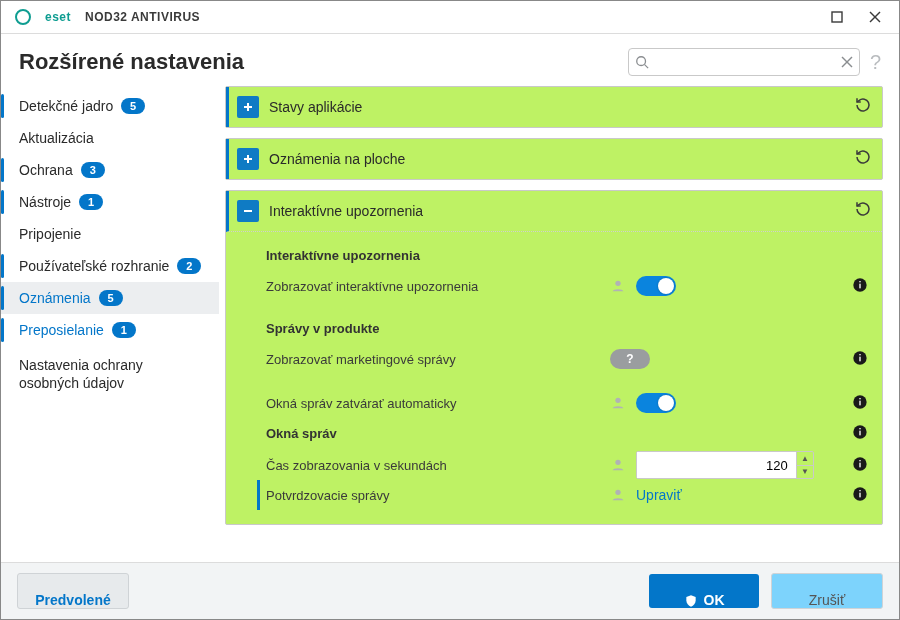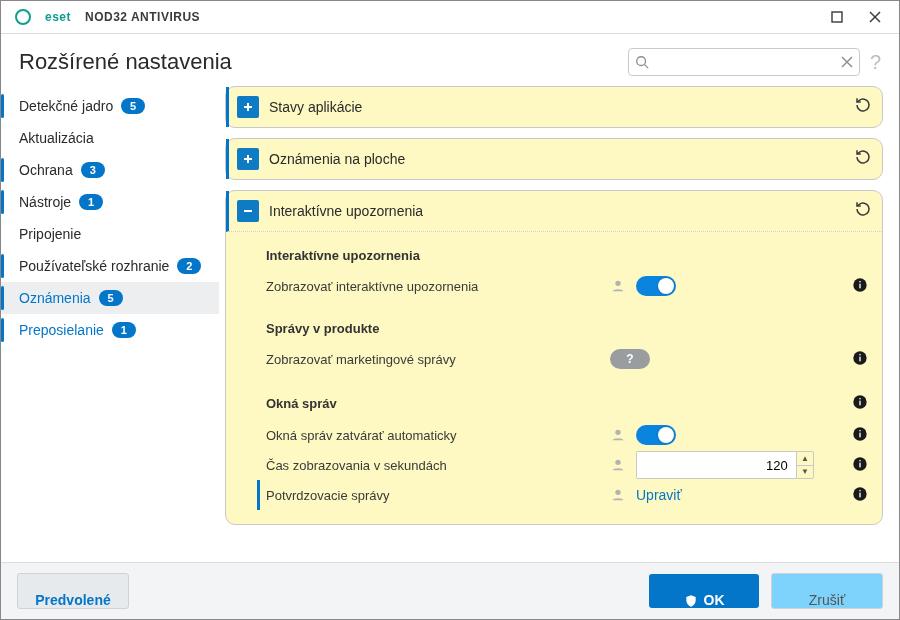--- a/index.html
+++ b/index.html
@@ -21,38 +21,38 @@
   .window{width:900px;height:620px;box-sizing:border-box;position:relative;display:flex;flex-direction:column;border:1px solid #888;}
   
   .titlebar{height:32px;display:flex;align-items:center;padding:0 6px 0 14px;border-bottom:1px solid var(--border);font-size:12px;letter-spacing:.5px;}
   .logo{display:flex;align-items:center;gap:14px;font-weight:600;color:#3a3a3a;}
   .logo .teal{color:var(--brand-teal);font-weight:700;}
   .tb-btns{margin-left:auto;display:flex;gap:2px;}
   .tb-btn{width:36px;height:28px;display:flex;align-items:center;justify-content:center;cursor:default;}
   .tb-btn svg{stroke:#3a3a3a;}
   
   .header{display:flex;align-items:center;padding:14px 18px 8px 18px;}
-  .header h1{margin:0;font-size:22px;font-weight:400;color:#2a2a2a;}
+  .header h1{margin:0;font-size:22px;font-weight:700;color:#2a2a2a;}
   .search{margin-left:auto;display:flex;align-items:center;border:1px solid var(--panel-border);border-radius:4px;height:26px;width:218px;padding:0 6px;gap:6px;background:#fff;}
   .search input{border:none;outline:none;flex:1;font-size:13px;background:transparent;}
   .help{margin-left:10px;color:var(--help-gray);font-size:20px;cursor:default;}
   
   .main{flex:1;display:flex;overflow:hidden;padding:0 0 0 0;}
   .sidebar{width:218px;box-sizing:border-box;padding:6px 0 0 0;font-size:14px;}
   .sb-item{position:relative;padding:8px 14px 8px 18px;display:flex;align-items:center;color:#2a2a2a;cursor:default;}
   .sb-item.accent{color:var(--brand-blue);}
   .sb-item.sub{padding-left:18px;}
   .sb-item.active{background:#eceef0;}
   .sb-item::before{content:"";position:absolute;left:0;top:4px;bottom:4px;width:3px;background:var(--brand-blue);border-radius:2px;opacity:0;}
   .sb-item.mark::before{opacity:1;}
   .pill{margin-left:8px;min-width:16px;height:16px;border-radius:8px;background:var(--pill-bg);color:#fff;font-size:11px;display:inline-flex;align-items:center;justify-content:center;padding:0 4px;font-weight:600;}
   .sb-plain{padding:10px 14px 8px 18px;font-size:14px;color:#2a2a2a;line-height:1.3;}
   
   .content{flex:1;padding:2px 16px 0 6px;overflow:auto;}
-  .panel{border:1px solid var(--panel-border);border-radius:10px;margin-bottom:10px;background:#fef9c3;}
+  .panel{border:1px solid var(--panel-border);border-radius:2px;margin-bottom:10px;background:#bef264;}
   .panel-head{display:flex;align-items:center;height:40px;padding:0 10px 0 0;border-left:3px solid var(--brand-blue);}
   .panel.expanded .panel-head{border-bottom:1px dotted #cfcfcf;}
   .expander{width:22px;height:22px;margin:0 10px 0 8px;display:flex;align-items:center;justify-content:center;background:#0f7bc4;color:#fff;border-radius:2px;}
   .expander svg{display:block;}
   .panel-title{font-size:14px;color:#2a2a2a;}
   .revert{margin-left:auto;color:#3a3a3a;cursor:default;}
   .panel-body{padding:10px 14px 14px 40px;font-size:14px;}
   .section-title{font-weight:700;font-size:13px;margin:6px 0 8px 0;}
   .row{display:flex;align-items:center;min-height:30px;gap:24px;border-left:3px solid transparent;padding-left:6px;margin-left:-9px;}
   .row.changed{border-left-color:var(--brand-blue);}
@@ -150,20 +150,21 @@
         <span class="pill">2</span>
       </div>
       <div class="sb-item selectable sub accent active mark">
         <span>Oznámenia</span>
         <span class="pill">5</span>
       </div>
       <div class="sb-item selectable sub accent mark">
         <span>Preposielanie</span>
         <span class="pill">1</span>
       </div>
+      <div class="sb-plain">Nastavenia ochrany osobných údajov</div>
     </div>
 
     <div class="content">
 
       <div class="panel">
         <div class="panel-head">
           <div class="expander">
             <svg width="12" height="12" viewBox="0 0 12 12">
                 <line x1="6" y1="2" x2="6" y2="10" stroke="#fff" stroke-width="2"></line>
                 <line x1="2" y1="6" x2="10" y2="6" stroke="#fff" stroke-width="2"></line>
@@ -249,41 +250,41 @@
               <svg width="16" height="16" viewBox="0 0 24 24">
                   <circle cx="12" cy="12" r="10" fill="#1a1a1a"></circle>
                   <rect x="11" y="10" width="2" height="7" fill="#fff"></rect>
                   <rect x="11" y="6" width="2" height="2" fill="#fff"></rect>
                 </svg>
             </span>
           </div>
 
           <div class="gap"></div>
 
-          <div class="row" style="margin-bottom:2px;">
-            <span class="section-title" style="margin:0">Okná správ</span>
-            <span class="info-ic">
-              <svg width="16" height="16" viewBox="0 0 24 24">
-                  <circle cx="12" cy="12" r="10" fill="#1a1a1a"></circle>
-                  <rect x="11" y="10" width="2" height="7" fill="#fff"></rect>
-                  <rect x="11" y="6" width="2" height="2" fill="#fff"></rect>
-                </svg>
-            </span>
-          </div>
           <div class="row">
             <span class="label">Okná správ zatvárať automaticky</span>
             <span class="ctrl">
               <svg class="person-ic" width="16" height="16" viewBox="0 0 24 24">
                   <circle cx="12" cy="8" r="4" fill="#b1b3b5"></circle>
                   <path d="M4 20c0-4 16-4 16 0" fill="#b1b3b5"></path>
                 </svg>
               <div class="toggle on">
                   <div class="knob"></div>
                 </div>
             </span>
+            <span class="info-ic">
+              <svg width="16" height="16" viewBox="0 0 24 24">
+                  <circle cx="12" cy="12" r="10" fill="#1a1a1a"></circle>
+                  <rect x="11" y="10" width="2" height="7" fill="#fff"></rect>
+                  <rect x="11" y="6" width="2" height="2" fill="#fff"></rect>
+                </svg>
+            </span>
+          </div>
+          <div class="row" style="margin-bottom:2px;">
+            <span class="section-title" style="margin:0">Okná správ</span>
             <span class="info-ic">
               <svg width="16" height="16" viewBox="0 0 24 24">
                   <circle cx="12" cy="12" r="10" fill="#1a1a1a"></circle>
                   <rect x="11" y="10" width="2" height="7" fill="#fff"></rect>
                   <rect x="11" y="6" width="2" height="2" fill="#fff"></rect>
                 </svg>
             </span>
           </div>
           <div class="row">
             <span class="label">Čas zobrazovania v sekundách</span>

